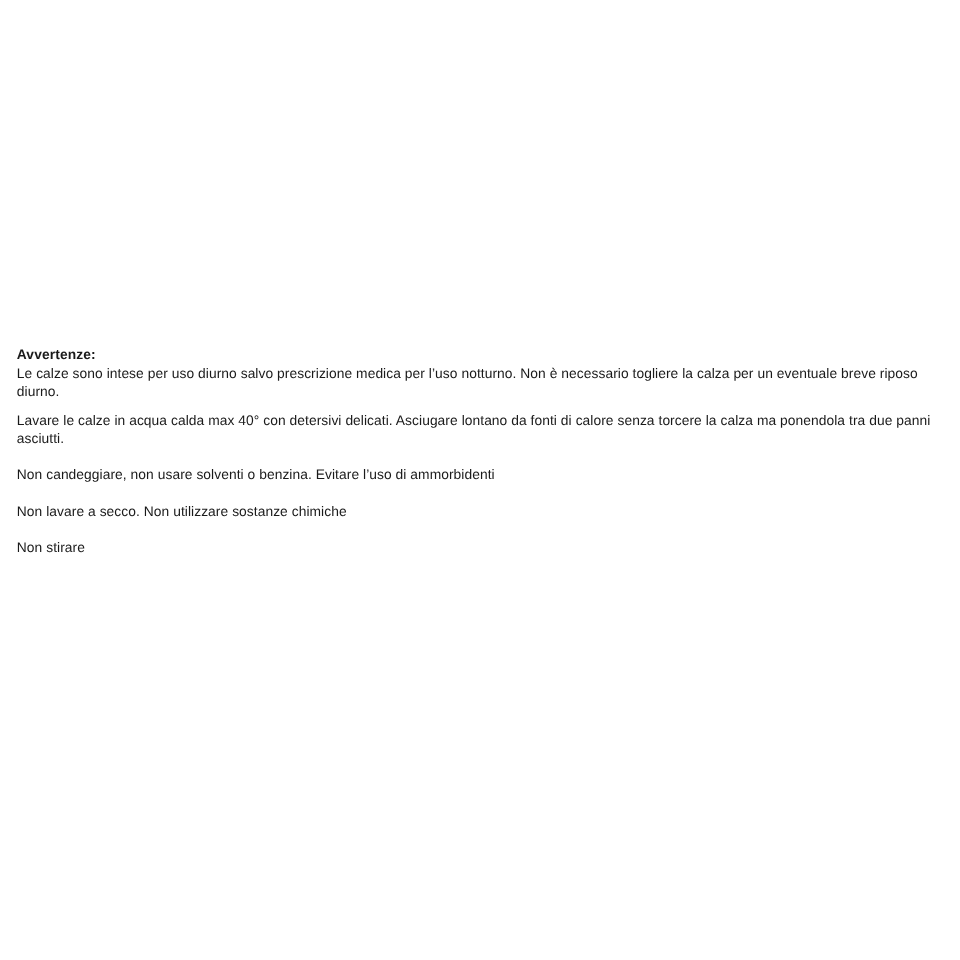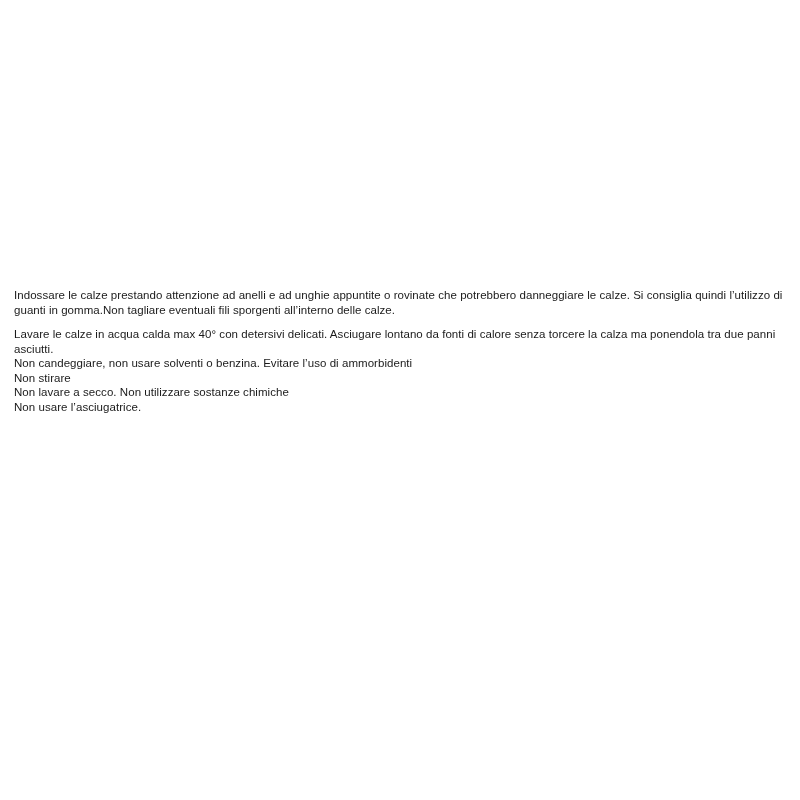--- a/index.html
+++ b/index.html
@@ -41,39 +41,41 @@
   }
   .para {
     font-size: 11.5px;
     font-weight: normal;
     line-height: 14.5px;
     margin: 0;
     letter-spacing: 0.05px;
     max-width: 770px;
   }
   .para + .para {
-    margin-top: 0;
+    margin-top: 16px;
   }
   .wash-lines .para {
     line-height: 14.5px;
   }
 </style>
 </head>
 <body>
 
 <div class="page">
   <div class="content">
 
+    <div class="section">
+      <div class="heading">Avvertenze:</div>
+      <p class="para">Le calze sono intese per uso diurno salvo prescrizione medica per l’uso notturno. Non è necessario togliere la calza per un eventuale breve riposo diurno.</p>
+    </div>
 
     <div class="section">
-      <p class="para">Indossare le calze prestando attenzione ad anelli e ad unghie appuntite o rovinate che potrebbero danneggiare le calze. Si consiglia quindi l’utilizzo di guanti in gomma.Non tagliare eventuali fili sporgenti all’interno delle calze.</p>
     </div>
 
     <div class="section wash-lines">
       <p class="para">Lavare le calze in acqua calda max 40° con detersivi delicati. Asciugare lontano da fonti di calore senza torcere la calza ma ponendola tra due panni asciutti.</p>
       <p class="para">Non candeggiare, non usare solventi o benzina. Evitare l’uso di ammorbidenti</p>
+      <p class="para">Non lavare a secco. Non utilizzare sostanze chimiche</p>
       <p class="para">Non stirare</p>
-      <p class="para">Non lavare a secco. Non utilizzare sostanze chimiche</p>
-      <p class="para">Non usare l’asciugatrice.</p>
     </div>
 
   </div>
 </div>
 
 </body></html>

